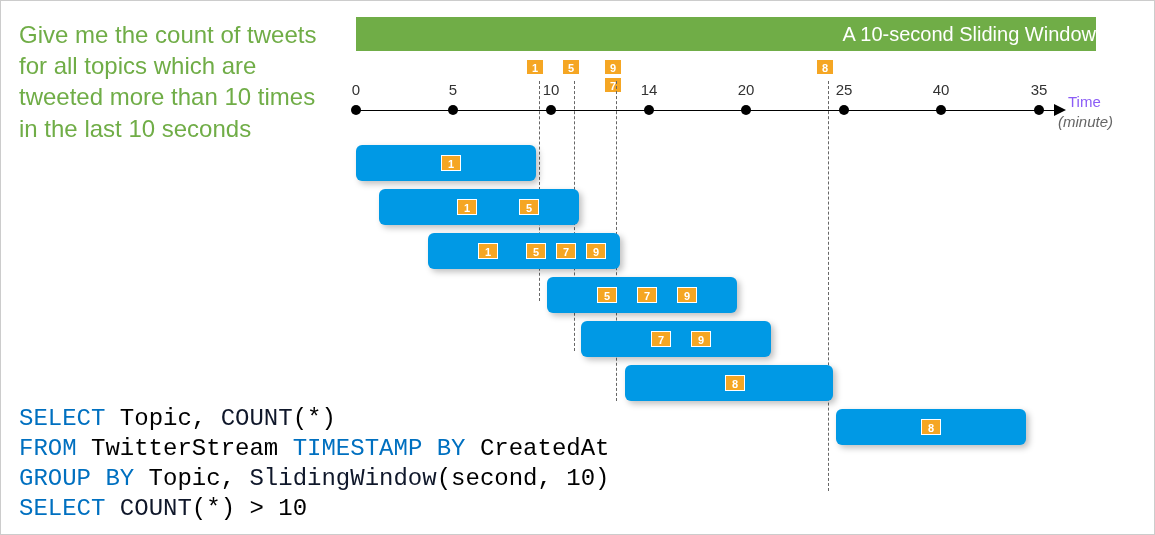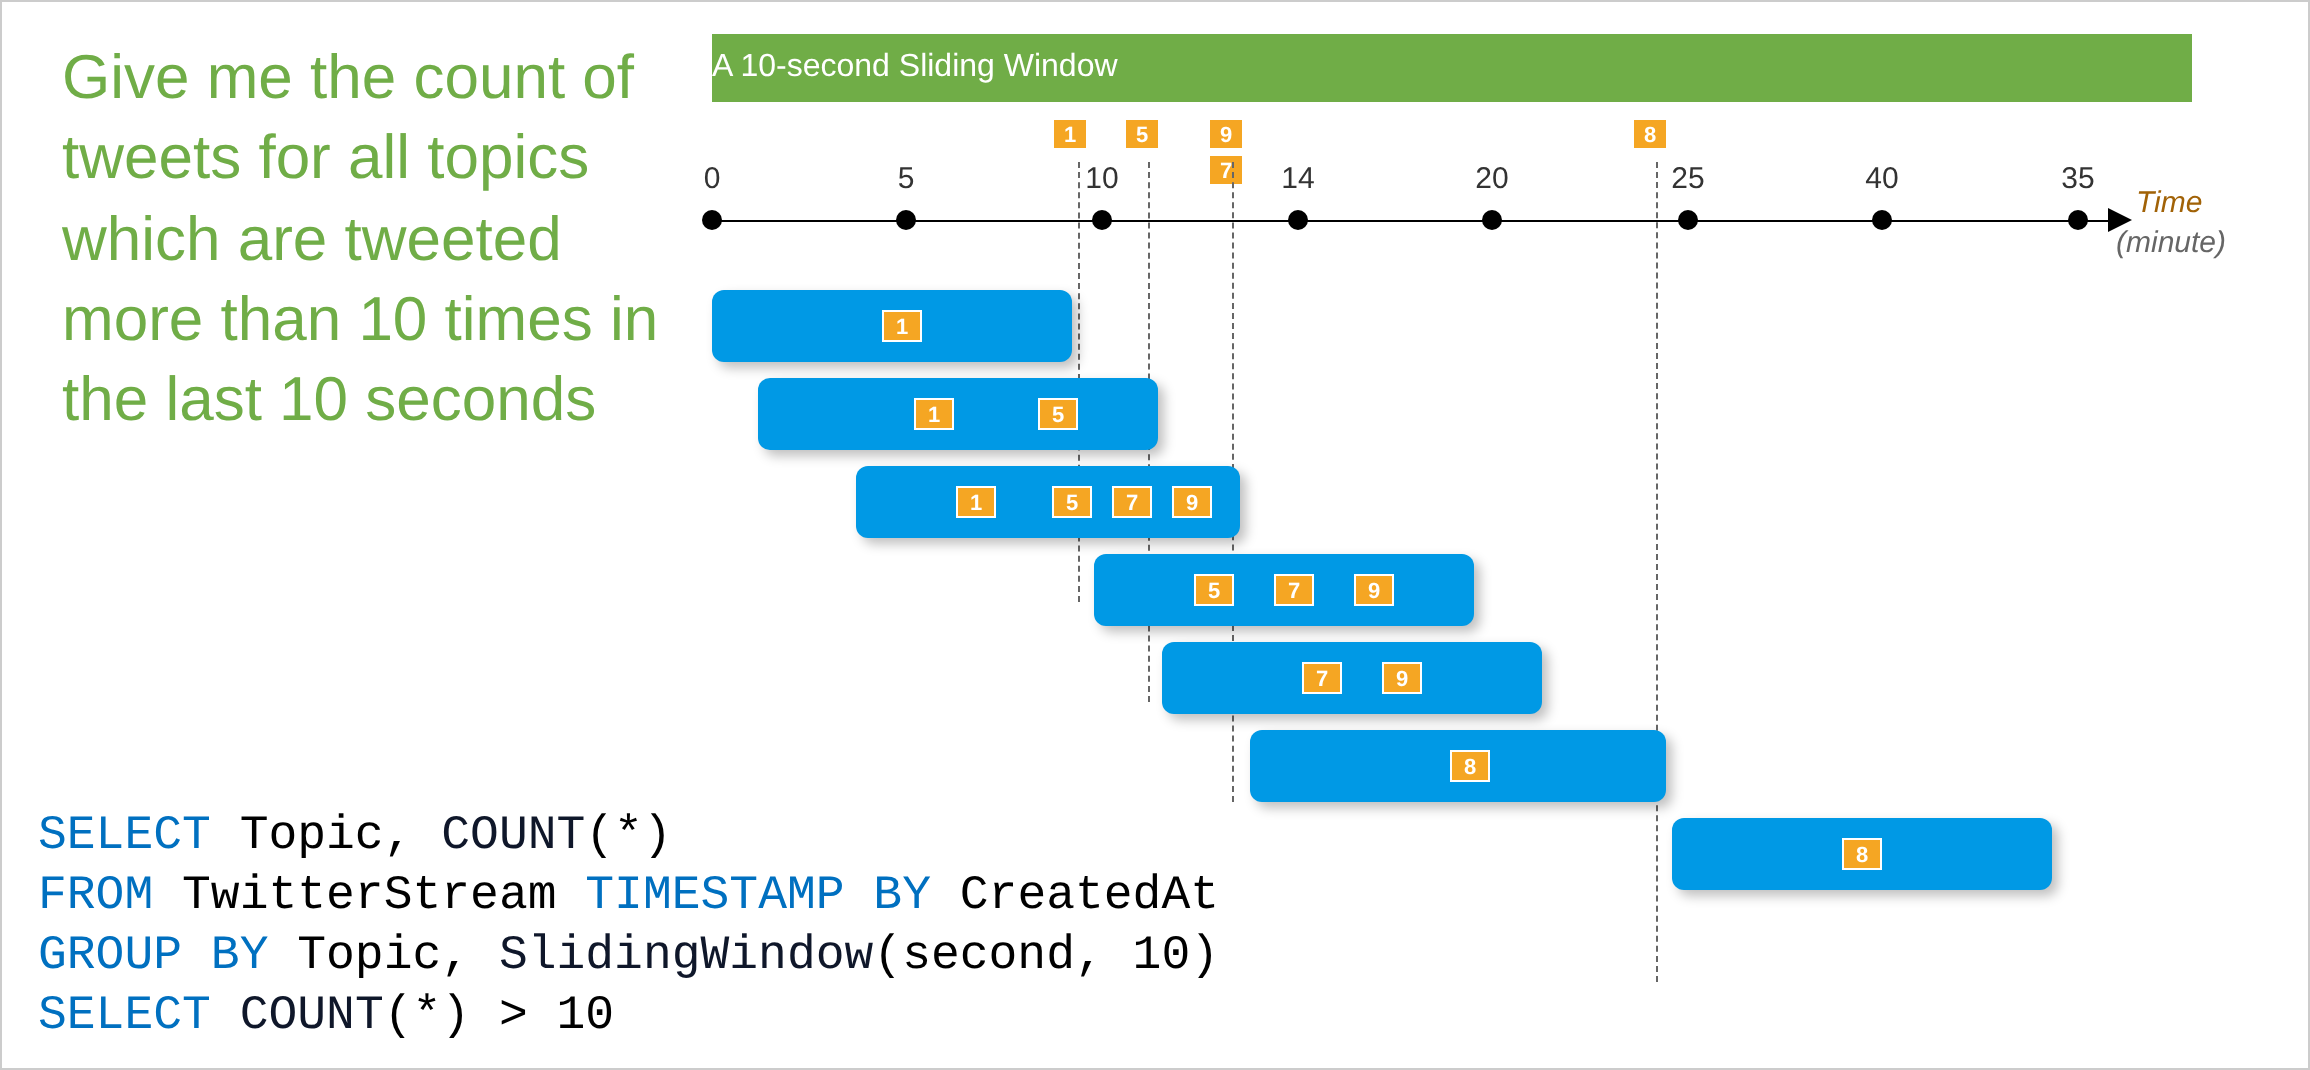--- a/index.html
+++ b/index.html
@@ -7,37 +7,37 @@
     font-family: "Segoe UI", Arial, sans-serif;
     background: #fff;
     width: 1155px;
     height: 535px;
     position: relative;
     border: 1px solid #ccc;
   }
   .description {
     position: absolute;
     top: 18px;
-    left: 30px;
+    left: 18px;
     width: 300px;
     color: #70ad47;
-    font-size: 31px;
+    font-size: 24px;
     line-height: 1.3;
     font-weight: 400;
   }
   .header-bar {
     position: absolute;
     top: 16px;
     left: 355px;
     width: 740px;
     height: 34px;
     background: #70ad47;
     color: #fff;
-    text-align: left;
-    font-size: 16px;
+    text-align: right;
+    font-size: 20px;
     line-height: 34px;
     font-weight: 300;
   }
   .timeline {
     position: absolute;
     top: 80px;
     left: 355px;
     width: 740px;
     height: 50px;
   }
@@ -72,22 +72,21 @@
     top: 0px;
     transform: translateX(-50%);
     font-size: 15px;
     color: #333;
   }
   .axis-label {
     position: absolute;
     top: 12px;
     left: 712px;
     font-size: 15px;
-    color: #a16207;
-    font-style: italic;
+    color: #8b5cf6;
   }
   .axis-label-sub {
     position: absolute;
     top: 32px;
     left: 702px;
     font-size: 15px;
     color: #666;
     font-style: italic;
   }
   .event {

